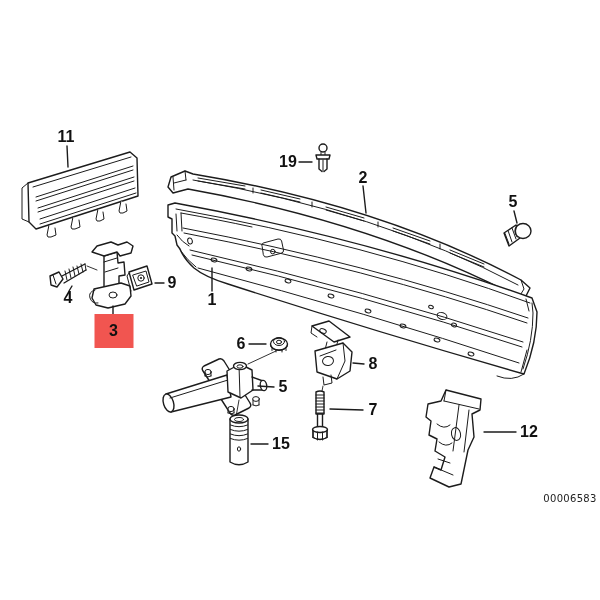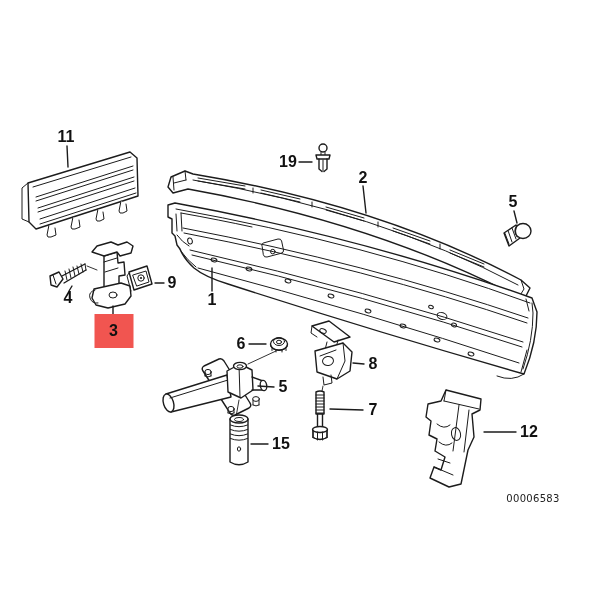--- a/index.html
+++ b/index.html
@@ -13,21 +13,21 @@
   .art .thin{stroke-width:1;}
   .art .xthin{stroke-width:0.9;}
   .art .dot{fill:#1c1c1c;stroke:none;}
   .plabel{position:absolute;transform:translate(-50%,-50%);
           font-weight:700;font-size:16px;color:#111111;line-height:1;
           white-space:nowrap;cursor:pointer;}
   .plabel.hl{width:39px;height:34px;background:#f15550;
              display:flex;align-items:center;justify-content:center;}
   .code{position:absolute;transform:translate(-50%,-50%);
         font-family:"DejaVu Sans",sans-serif;font-size:10px;color:#222222;
-        letter-spacing:.3px;}
+        letter-spacing:.3px;margin-left:37px;}
 </style>
 </head>
 <body>
 
 <div class="stage">
 
   <svg class="art" width="600" height="600" viewBox="0 0 600 600">
 
     <g>
       <path class="fillw" d="M171,177 L185,171 L193,174 Q380,205 521,280 L530,288 L524,300 Q378,223 188,189 L173,193 L168,187 Z"></path>

